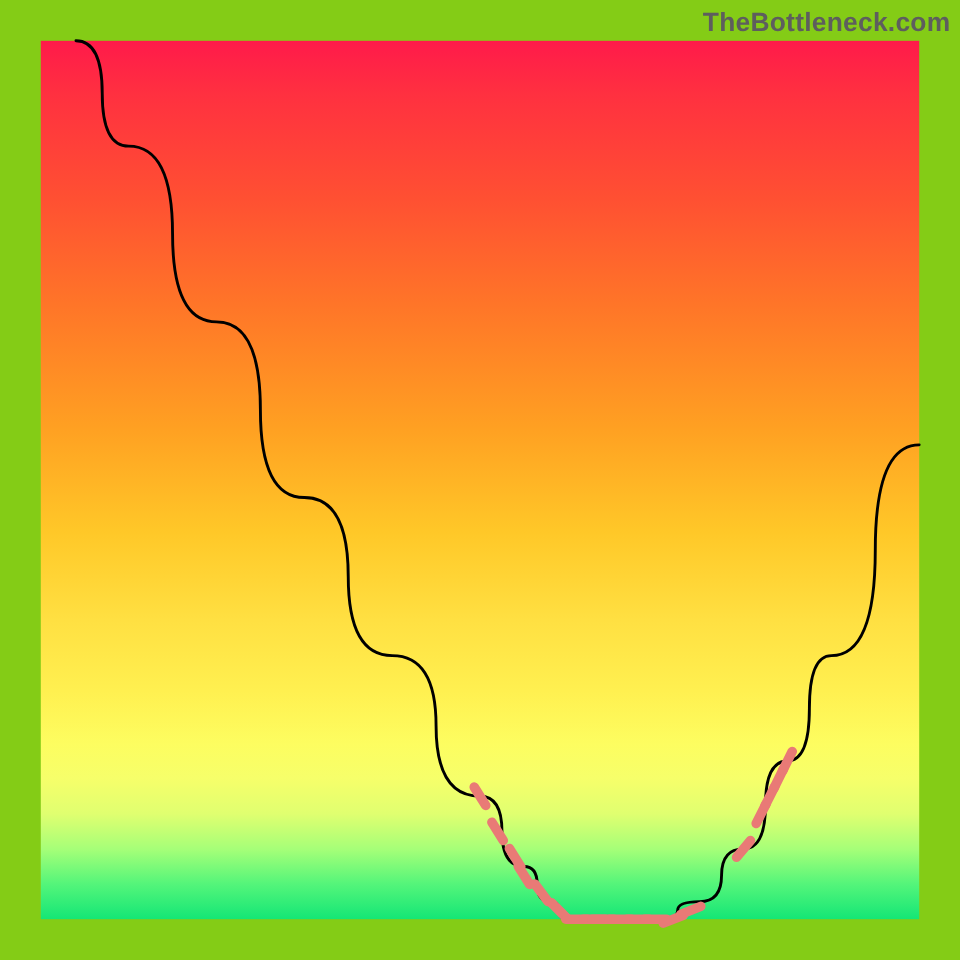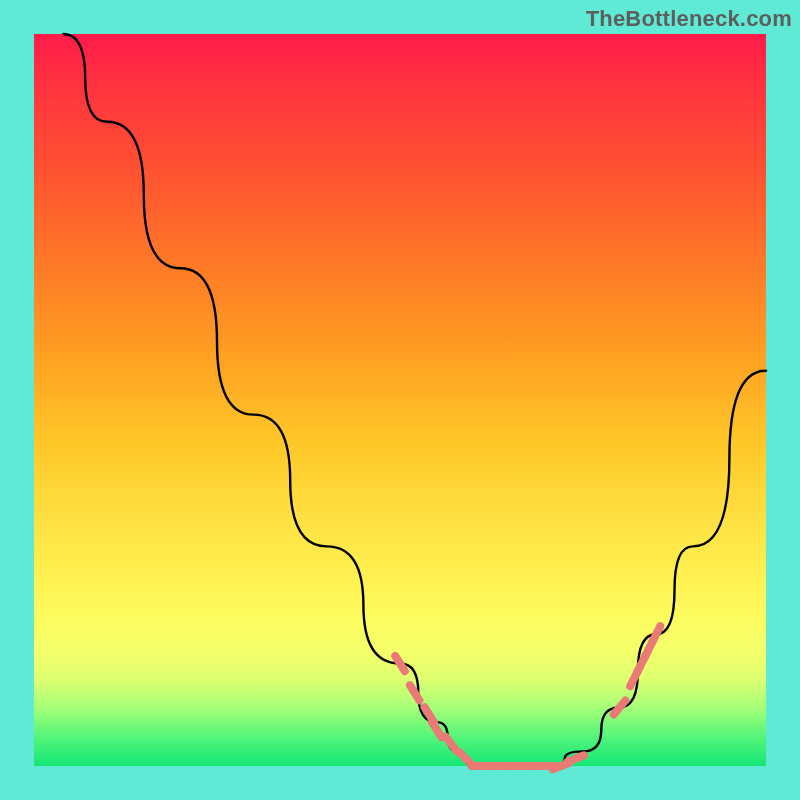--- a/index.html
+++ b/index.html
@@ -9,21 +9,21 @@
     height: 800px;
     background: #000;
     overflow: hidden;
   }
   .frame {
     position: absolute;
     left: 0;
     top: 0;
     width: 800px;
     height: 800px;
-    background: #5eead4;
+    background: #84cc16;
   }
   .plot-area {
     position: absolute;
     left: 34px;
     top: 34px;
     width: 732px;
     height: 732px;
     background: linear-gradient(
       to bottom,
       #ff1a4a 0%,

